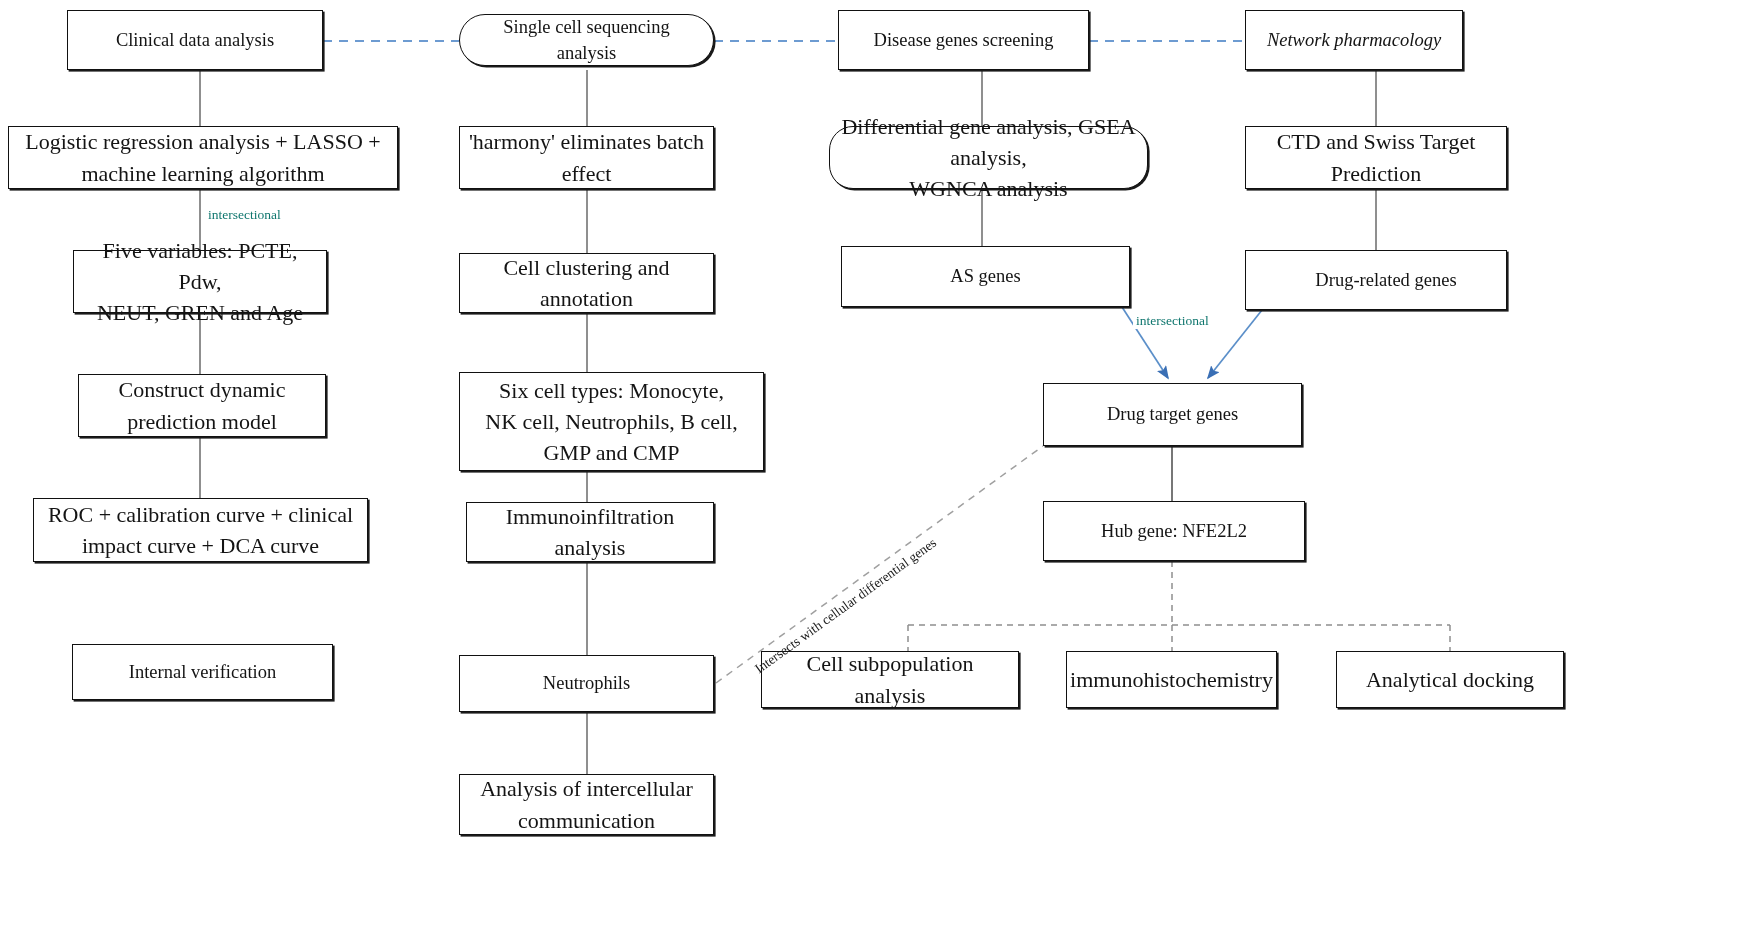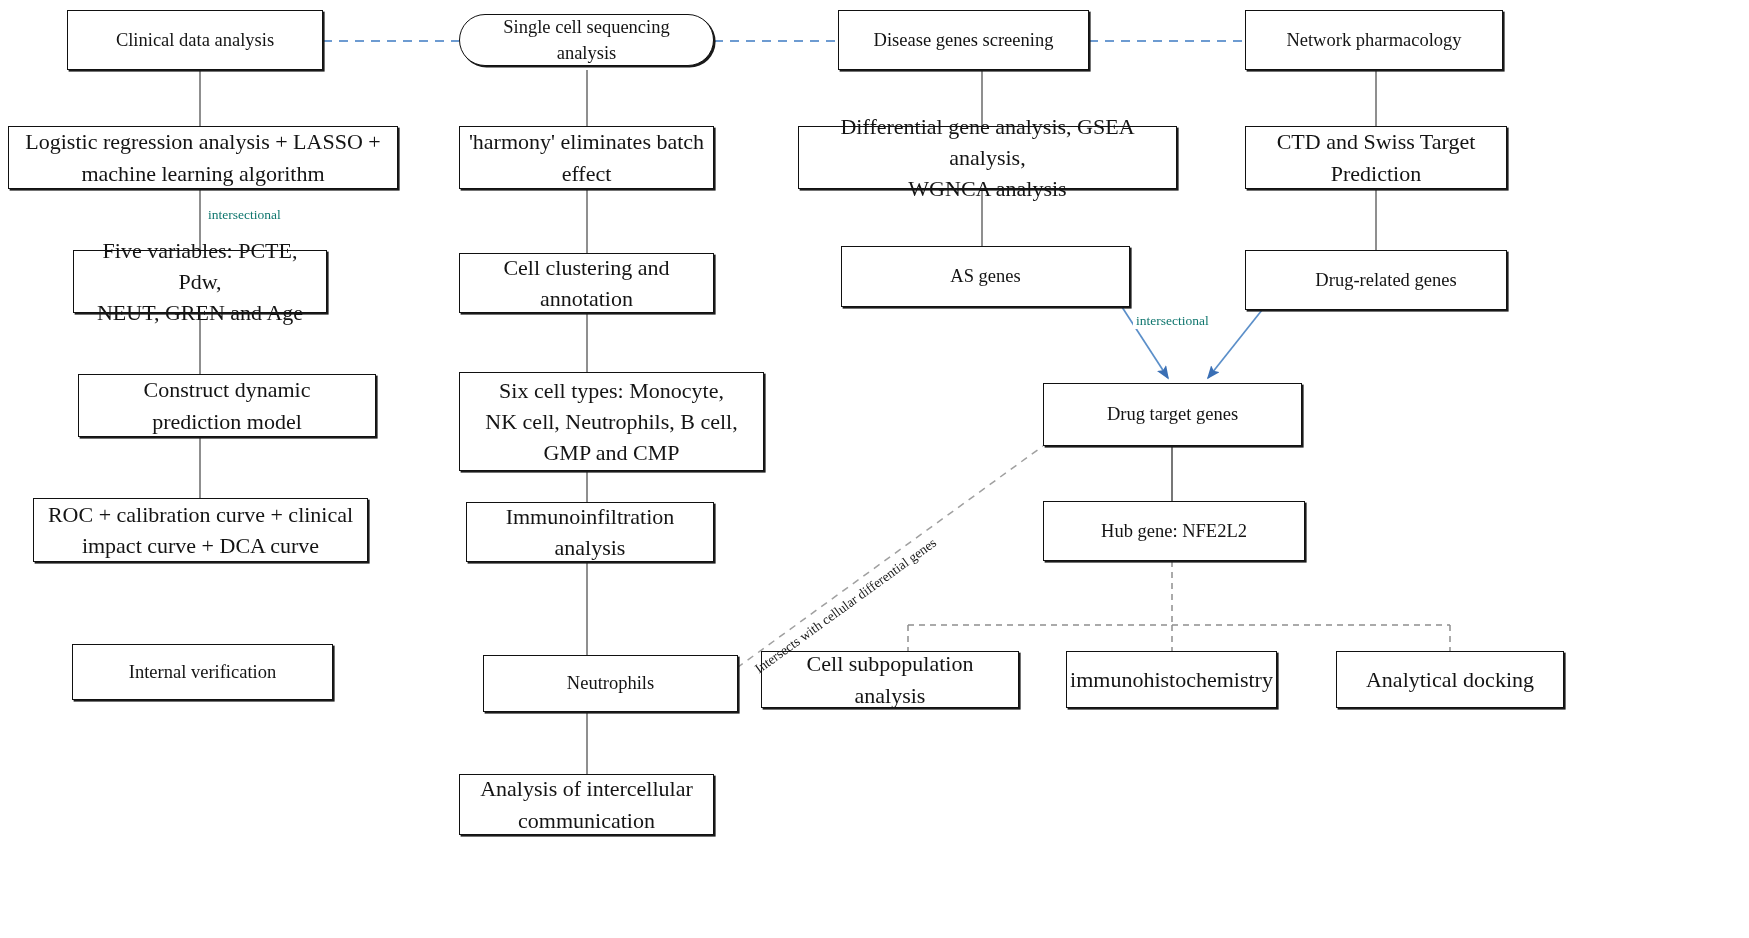--- a/index.html
+++ b/index.html
@@ -77,21 +77,21 @@
 machine learning algorithm</span>
   </div>
 
   <div class="edgelabel" style="left:205px;top:207px;">intersectional</div>
 
   <div class="node f17" style="left:73px;top:250px;width:254px;height:63px;">
     <span class="lbl">Five variables: PCTE, Pdw,
 NEUT, GREN and Age</span>
   </div>
 
-  <div class="node f17" style="left:78px;top:374px;width:298px;height:63px;">
+  <div class="node f17" style="left:78px;top:374px;width:248px;height:63px;">
     <span class="lbl">Construct dynamic
 prediction model</span>
   </div>
 
   <div class="node f17" style="left:33px;top:498px;width:335px;height:64px;">
     <span class="lbl">ROC + calibration curve + clinical
 impact curve + DCA curve</span>
   </div>
 
   <div class="node f18" style="left:72px;top:644px;width:261px;height:56px;">
@@ -116,43 +116,43 @@
   <div class="node f17" style="left:459px;top:372px;width:305px;height:99px;">
     <span class="lbl">Six cell types: Monocyte,
 NK cell, Neutrophils, B cell,
 GMP and CMP</span>
   </div>
 
   <div class="node f17" style="left:466px;top:502px;width:248px;height:60px;">
     <span class="lbl">Immunoinfiltration analysis</span>
   </div>
 
-  <div class="node f18" style="left:483px;top:655px;width:255px;height:57px;">
+  <div class="node f18" style="left:459px;top:655px;width:255px;height:57px;">
     <span class="lbl">Neutrophils</span>
   </div>
 
   <div class="node f17" style="left:459px;top:774px;width:255px;height:61px;">
     <span class="lbl">Analysis of intercellular
 communication</span>
   </div>
 
   <div class="node f18" style="left:838px;top:10px;width:251px;height:60px;">
     <span class="lbl">Disease genes screening</span>
   </div>
 
-  <div class="node f17" style="left:798px;top:126px;width:379px;height:63px;">
+  <div class="node f17" style="left:829px;top:126px;width:319px;height:63px;border-radius:24px;">
     <span class="lbl">Differential gene analysis, GSEA analysis,
 WGNCA analysis</span>
   </div>
 
   <div class="node f18" style="left:841px;top:246px;width:289px;height:61px;">
     <span class="lbl">AS genes</span>
   </div>
 
-  <div class="node f18" style="left:1245px;top:10px;width:258px;height:60px;">
+  <div class="node f18" style="left:1245px;top:10px;width:218px;height:60px;font-style:italic;">
     <span class="lbl">Network pharmacology</span>
   </div>
 
   <div class="node f17" style="left:1245px;top:126px;width:262px;height:63px;">
     <span class="lbl">CTD and Swiss Target
 Prediction</span>
   </div>
 
   <div class="node f18" style="left:1245px;top:250px;width:262px;height:60px;padding-left:20px;">
     <span class="lbl">Drug-related genes</span>

